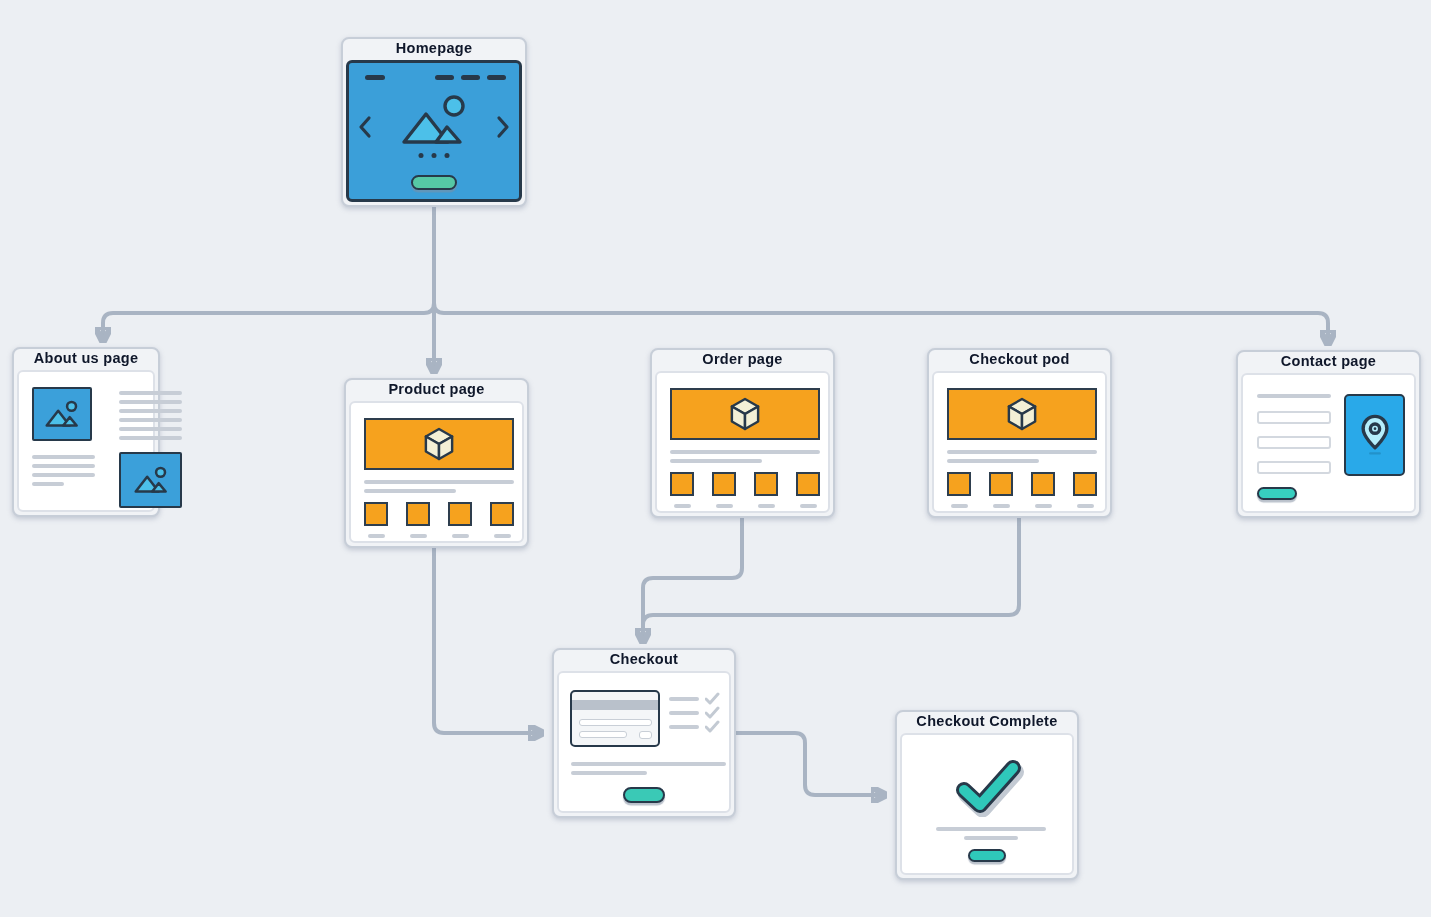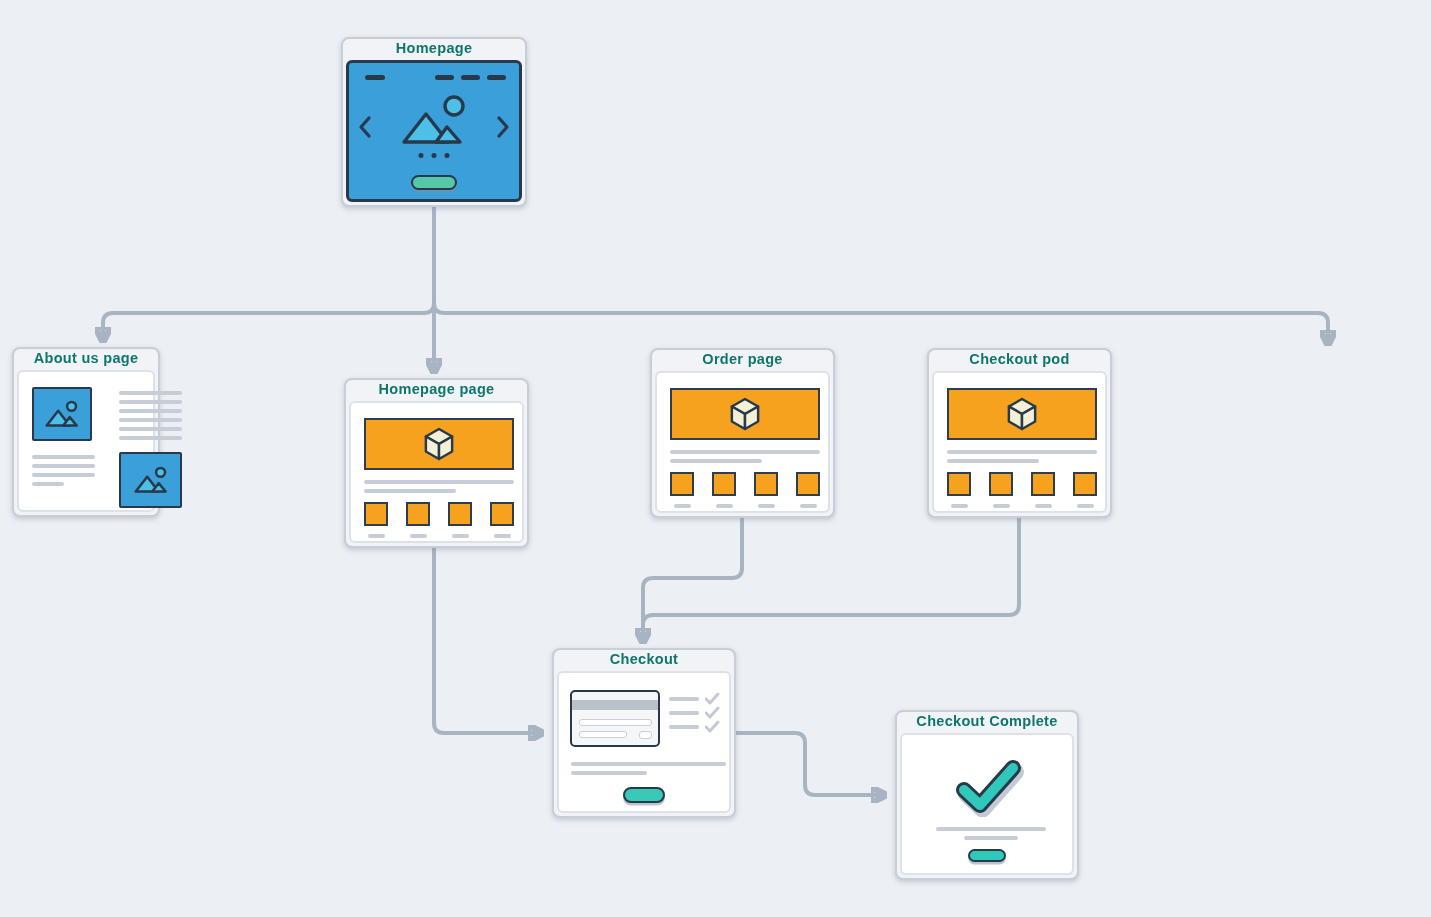--- a/index.html
+++ b/index.html
@@ -9,21 +9,21 @@
   #canvas { position:absolute; inset:0; width:1431px; height:917px; }
 
   
   #edges { position:absolute; left:0; top:0; width:1431px; height:917px; pointer-events:none; }
   #edges path { stroke:#a9b4c3; stroke-width:4; fill:none; }
 
   
   .node { position:absolute; background:#f1f3f6; border:2px solid #c7ced8; border-radius:8px;
           box-shadow:0 2px 5px rgba(125,138,160,.38); }
   .node-title { height:19px; line-height:19px; text-align:center; font-weight:bold; font-size:14.5px;
-                color:#0f766e; letter-spacing:.3px; overflow:hidden; white-space:nowrap; }
+                color:#0f172a; letter-spacing:.3px; overflow:hidden; white-space:nowrap; }
   .node-body { position:absolute; left:3px; right:3px; top:21px; bottom:3px; background:#ffffff;
                border:2px solid #dde1e8; border-radius:6px; }
   .node-body.blue { background:#3b9fd9; border:3px solid #27394a; }
 
   .g-line { position:absolute; height:4px; background:#c7cdd6; border-radius:2px; }
   .navy-dash { position:absolute; height:5px; background:#27394a; border-radius:2.5px; }
 
   .pill { position:absolute; border:2.5px solid #27394a; border-radius:9px;
           box-shadow:0 2.5px 1px rgba(130,142,160,.55); }
 
@@ -136,21 +136,21 @@
         <svg width="40" height="28" viewBox="0 0 60 44">
           <circle cx="45" cy="10" r="7" fill="#4cc0e9" stroke="#27394a" stroke-width="4"></circle>
           <polygon points="6,40 24,17 42,40" fill="#4cc0e9" stroke="#27394a" stroke-width="4" stroke-linejoin="round"></polygon>
           <polygon points="32,40 42,27 53,40" fill="#4cc0e9" stroke="#27394a" stroke-width="4" stroke-linejoin="round"></polygon>
         </svg>
       </div>
     </div>
   </div>
 
   <div class="node interact" style="left:344px;top:378px;width:185px;height:170px">
-    <div class="node-title">Homepage page</div>
+    <div class="node-title">Product page</div>
     <div class="node-body">
       <div class="hero">
         <svg width="30" height="34" viewBox="0 0 32 36">
           <polygon points="16,2 30,10 16,18 2,10" fill="#f3f0d6" stroke="#27394a" stroke-width="2.6" stroke-linejoin="round"></polygon>
           <polygon points="2,10 16,18 16,34 2,26" fill="#f3f0d6" stroke="#27394a" stroke-width="2.6" stroke-linejoin="round"></polygon>
           <polygon points="30,10 16,18 16,34 30,26" fill="#f3f0d6" stroke="#27394a" stroke-width="2.6" stroke-linejoin="round"></polygon>
         </svg>
       </div>
       <div class="g-line" style="left:13px;top:77px;width:150px"></div>
       <div class="g-line" style="left:13px;top:86px;width:92px"></div>
@@ -216,20 +216,38 @@
       </div>
       <div class="sq-dash-row">
           <i></i>
           <i></i>
           <i></i>
           <i></i>
         </div>
     </div>
   </div>
 
+  <div class="node interact" style="left:1236px;top:350px;width:185px;height:168px">
+    <div class="node-title">Contact page</div>
+    <div class="node-body">
+      <div class="g-line" style="left:14px;top:19px;width:74px"></div>
+      <div class="input-box" style="top:36px"></div>
+      <div class="input-box" style="top:61px"></div>
+      <div class="input-box" style="top:86px"></div>
+      <div class="pill" style="left:14px;top:112px;width:40px;height:13px;background:#37cfc0"></div>
+      <div class="map-rect">
+        <svg width="34" height="44" viewBox="0 0 40 52">
+          <path d="M20,4 C12,4 6,10.5 6,18.5 C6,28 20,41 20,41 C20,41 34,28 34,18.5 C34,10.5 28,4 20,4 Z" fill="#b5eefb" stroke="#27394a" stroke-width="4" stroke-linejoin="round"></path>
+          <circle cx="20" cy="18.5" r="5.5" fill="#b5eefb" stroke="#27394a" stroke-width="4"></circle>
+          <circle cx="20" cy="18.5" r="1.6" fill="#27394a"></circle>
+          <rect x="13" y="46.5" width="14" height="2.6" rx="1.3" fill="#1d7fb0" opacity="0.55"></rect>
+        </svg>
+      </div>
+    </div>
+  </div>
 
   <div class="node interact" style="left:895px;top:710px;width:184px;height:170px">
     <div class="node-title">Checkout Complete</div>
     <div class="node-body">
       <svg style="position:absolute;left:50%;top:20px;transform:translateX(-50%)" width="76" height="62" viewBox="0 0 76 62">
         <path d="M15,35 L31,50 L64,13" fill="none" stroke="#c3cad3" stroke-width="17" stroke-linecap="round" stroke-linejoin="round" transform="translate(2.5,4)"></path>
         <path d="M15,35 L31,50 L64,13" fill="none" stroke="#27394a" stroke-width="16" stroke-linecap="round" stroke-linejoin="round"></path>
         <path d="M15,35 L31,50 L64,13" fill="none" stroke="#2fc8ba" stroke-width="10" stroke-linecap="round" stroke-linejoin="round"></path>
       </svg>
       <div class="g-line" style="left:34px;top:92px;width:110px"></div>

